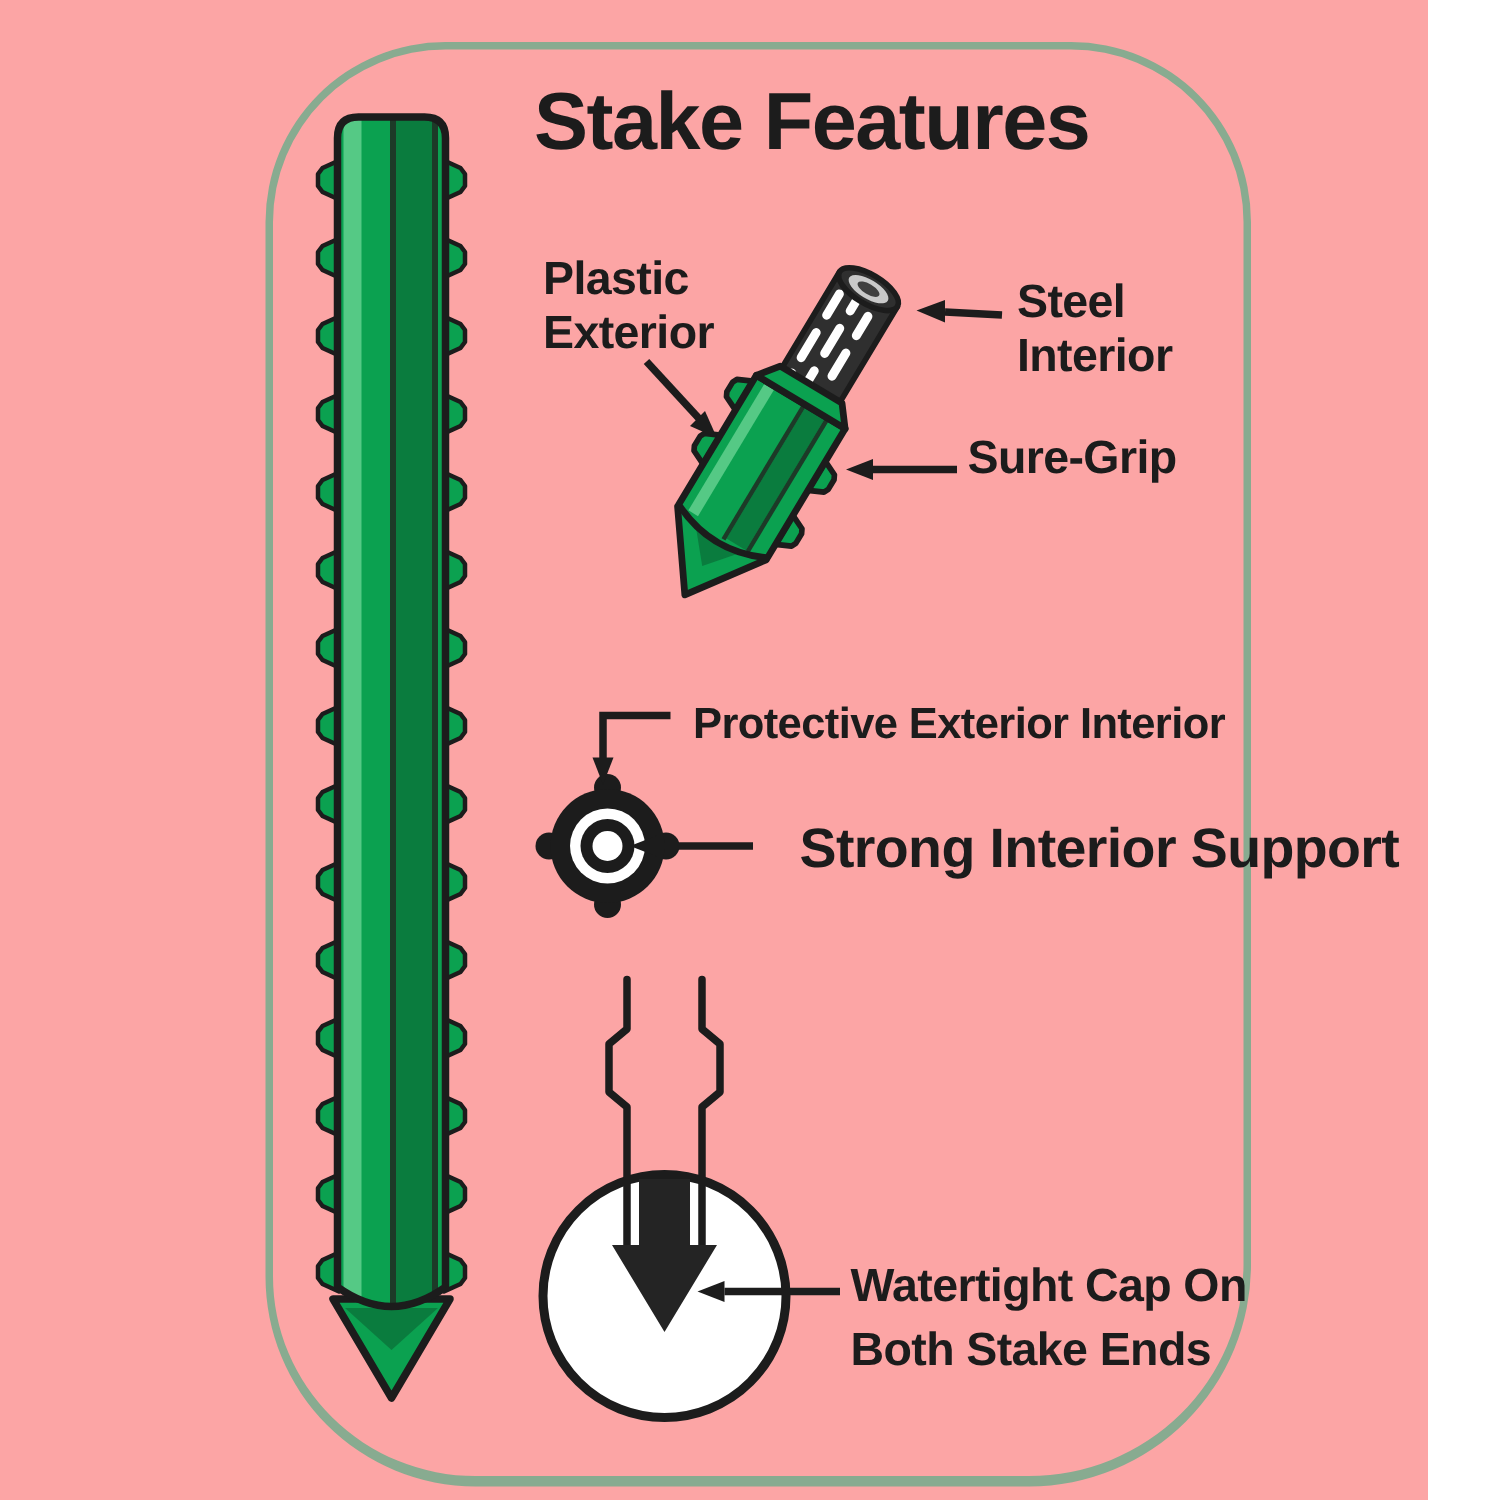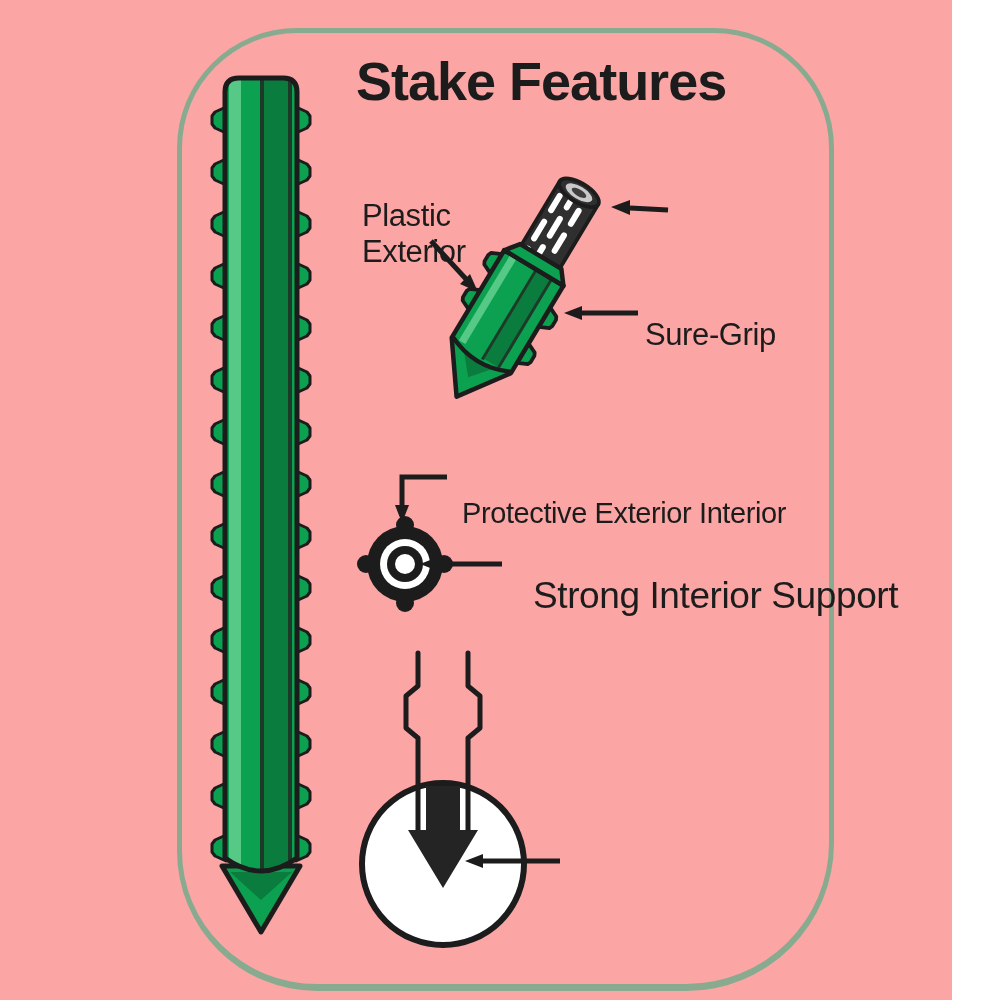--- a/index.html
+++ b/index.html
@@ -22,22 +22,22 @@
   #frame{
     position:absolute;left:177px;top:28px;width:657px;height:963px;
     box-sizing:border-box;
     border:5px solid var(--frame-border);
     border-bottom-width:7px;
     border-radius:120px 120px 148px 140px;
     background:transparent;
   }
   #art{position:absolute;left:0;top:0;}
   .label{
-    position:absolute;font-weight:400;color:var(--ink);
-    letter-spacing:-0.4px;white-space:nowrap;line-height:36px;font-size:31px;margin-top:30px;
+    position:absolute;font-weight:700;color:var(--ink);
+    letter-spacing:-0.4px;white-space:nowrap;line-height:36px;font-size:31px;
   }
   .label span{display:block;}
   #page-title{
     position:absolute;left:356px;top:50px;font-weight:700;color:var(--ink);
     font-size:54px;letter-spacing:-1px;white-space:nowrap;
   }
   #lbl-plastic{left:362px;top:168px;}
   #lbl-steel{left:678px;top:183px;}
   #lbl-suregrip{left:645px;top:287px;}
   #lbl-protective{left:462px;top:465px;font-size:29px;}
@@ -222,23 +222,31 @@
     </g>
   </svg>
 
   <div id="page-title">Stake Features</div>
 
   <div class="label" id="lbl-plastic">
     <span>Plastic</span>
     <span>Exterior</span>
   </div>
 
+  <div class="label" id="lbl-steel">
+    <span>Steel</span>
+    <span>Interior</span>
+  </div>
 
   <div class="label" id="lbl-suregrip">
     <span>Sure-Grip</span>
   </div>
 
   <div class="label" id="lbl-protective">Protective Exterior Interior</div>
 
   <div class="label" id="lbl-strong">Strong Interior Support</div>
 
+  <div class="label" id="lbl-watertight">
+    <span>Watertight Cap On</span>
+    <span>Both Stake Ends</span>
+  </div>
 
 </div>
 
 </body></html>

